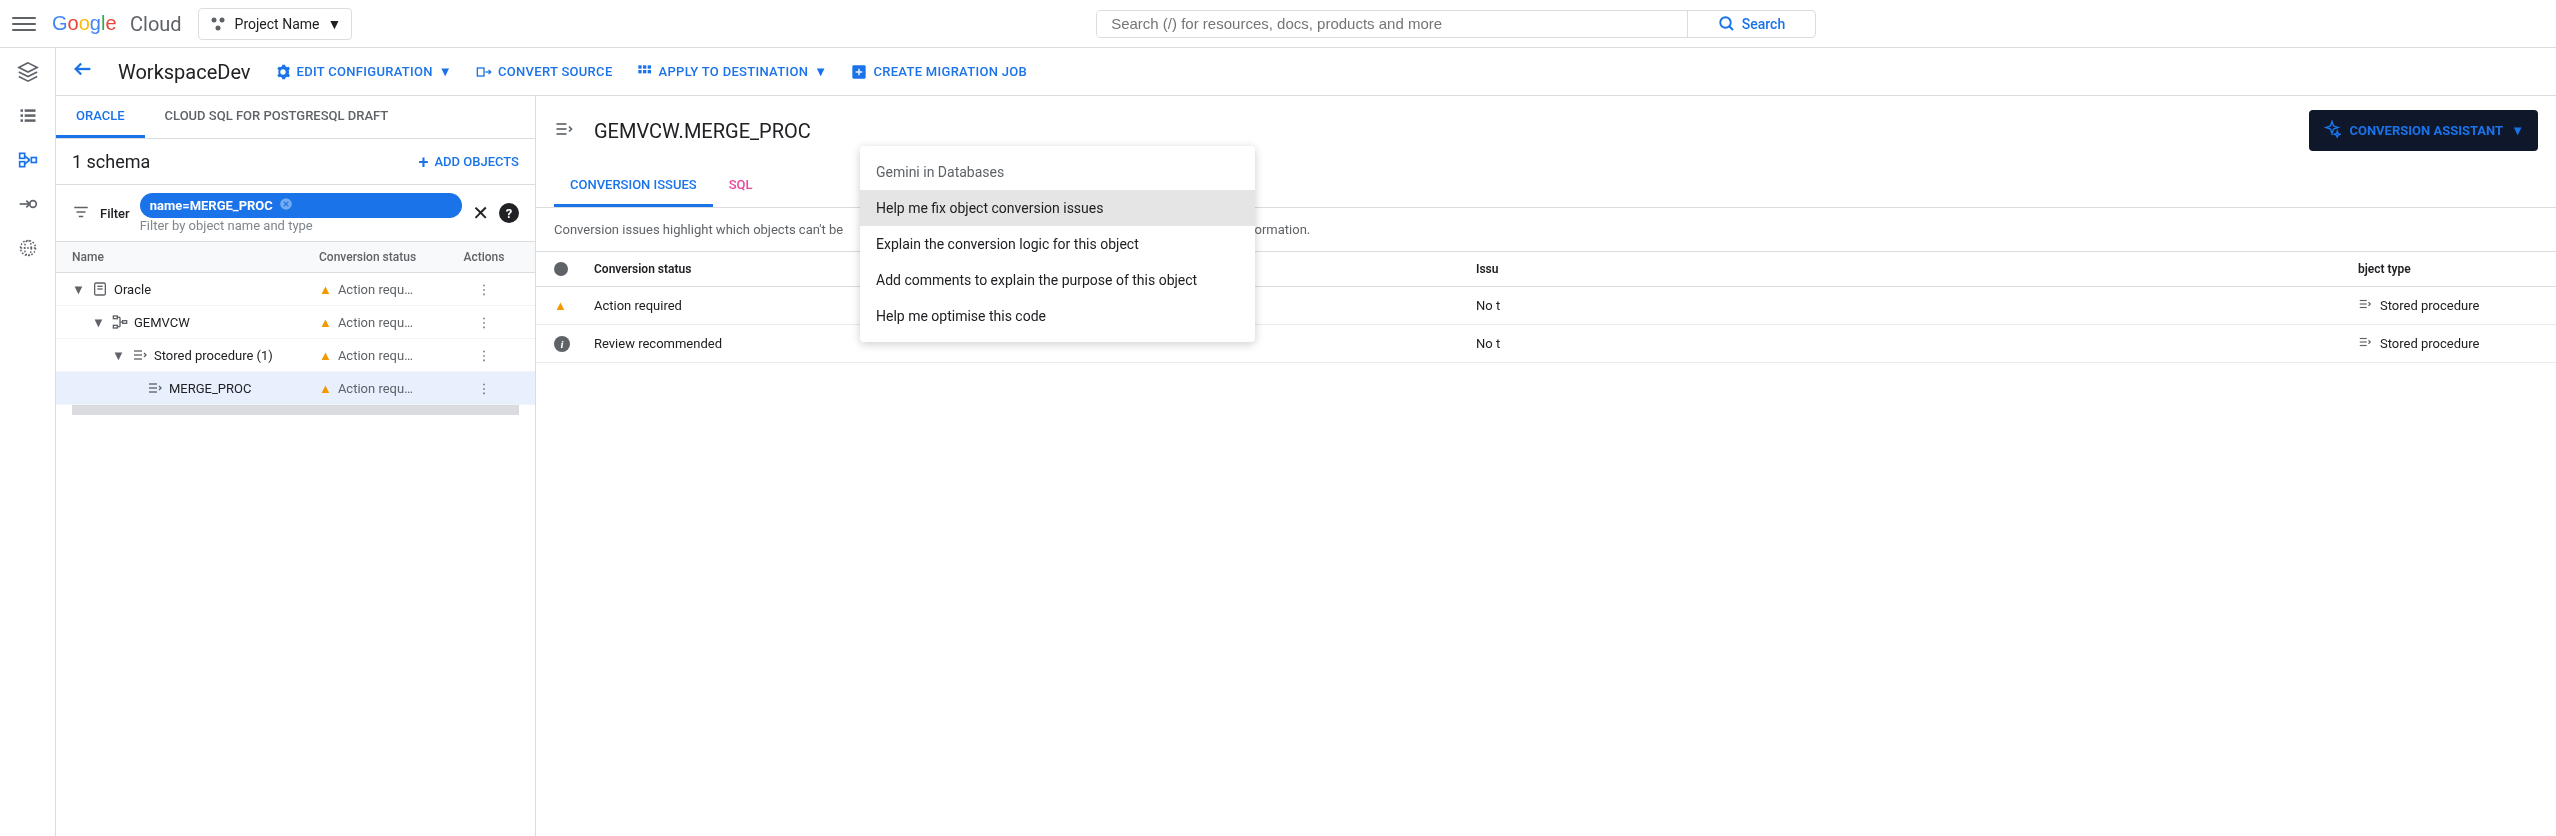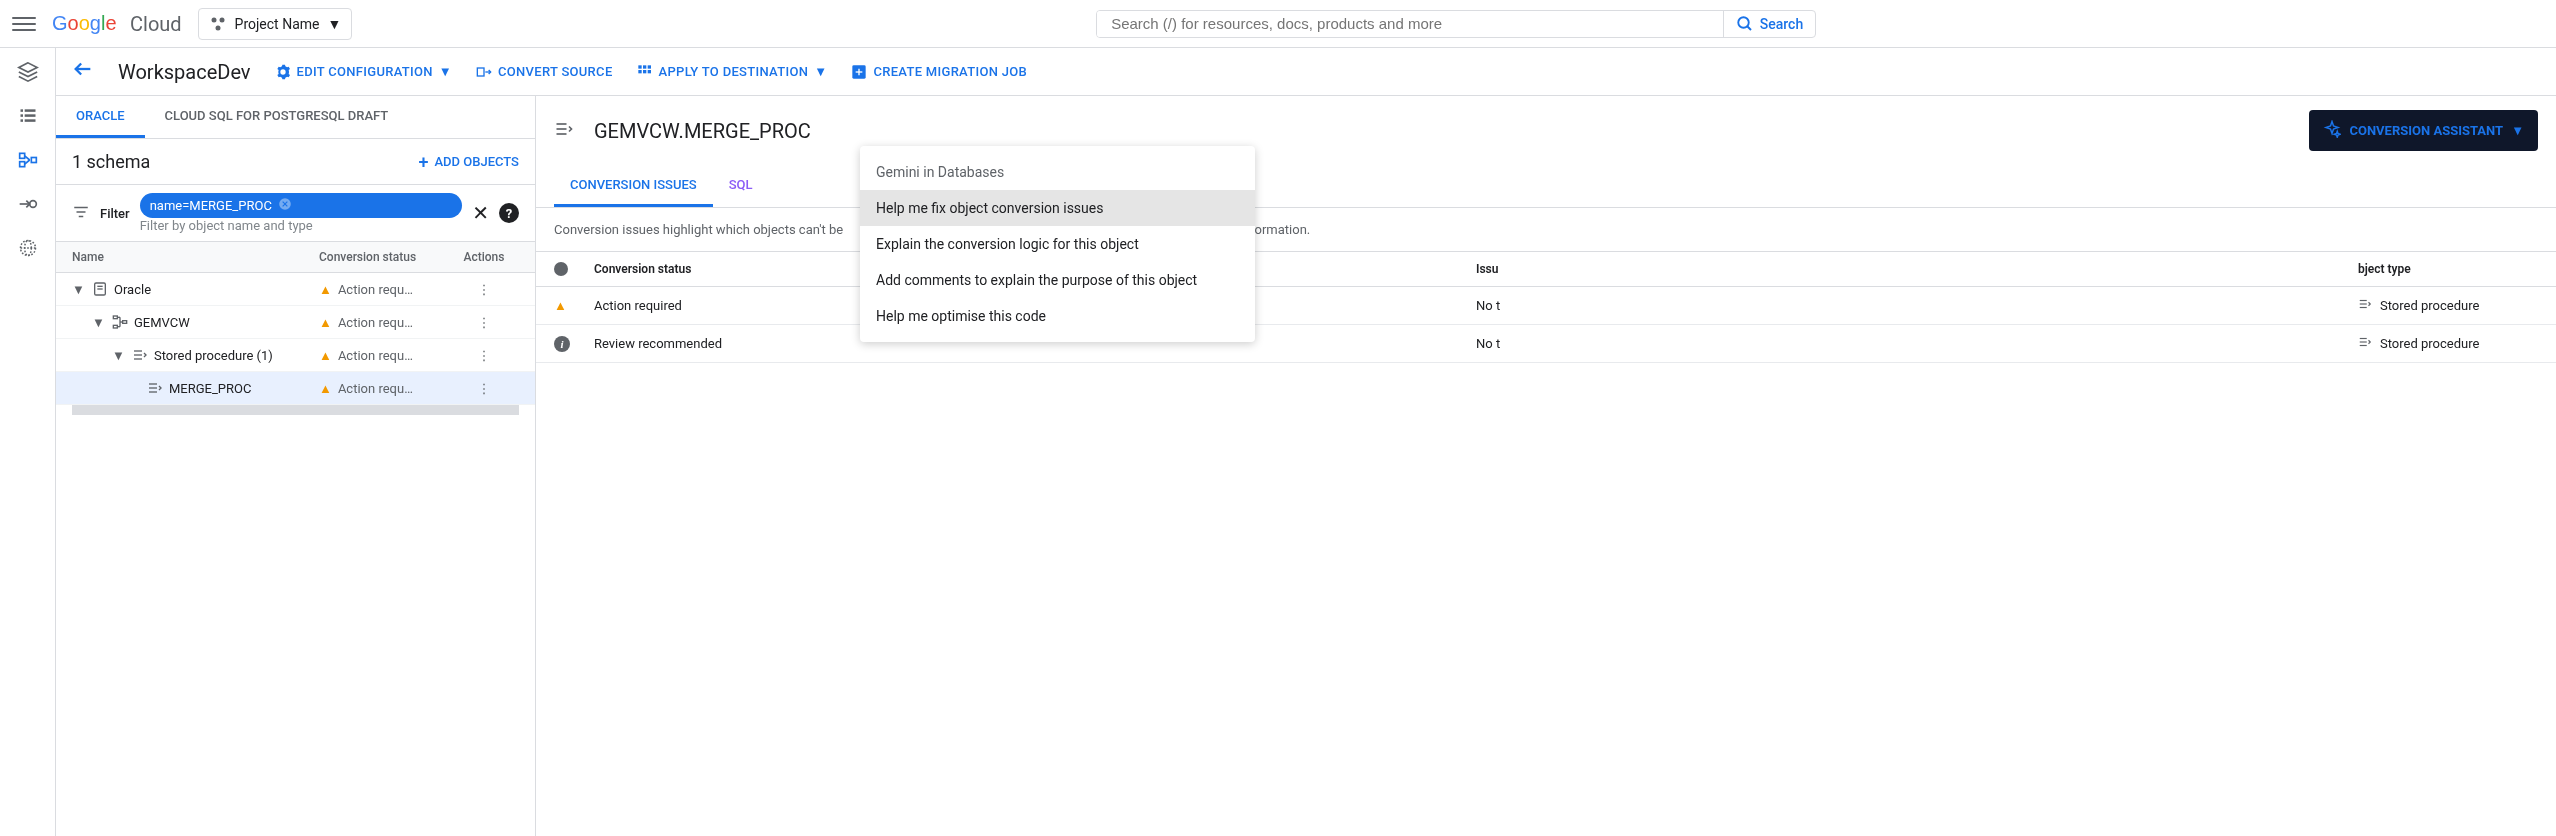--- a/index.html
+++ b/index.html
@@ -81,21 +81,21 @@
       border: none;
       padding: 8px 14px;
       font-size: 15px;
       color: #5f6368;
       outline: none;
     }
     .search-button {
       display: flex;
       align-items: center;
       gap: 6px;
-      padding: 0 12px;
+      padding: 0 30px;
       border-left: 1px solid #dadce0;
       height: 100%;
       color: #1a73e8;
       font-weight: 500;
       cursor: pointer;
     }
     .main-container {
       display: flex;
       height: calc(100vh - 48px);
     }
@@ -214,20 +214,21 @@
     }
     .filter-chip {
       background: #1a73e8;
       color: white;
       border-radius: 14px;
       padding: 4px 10px;
       display: flex;
       align-items: center;
       gap: 6px;
       font-size: 13px;
+      font-weight: bold;
     }
     .filter-chip-close {
       cursor: pointer;
     }
     .filter-input-area {
       flex: 1;
     }
     .filter-placeholder {
       color: #80868b;
       font-size: 13px;
@@ -339,21 +340,21 @@
     }
     .detail-tabs {
       display: flex;
       border-bottom: 1px solid #dadce0;
       padding: 0 18px;
     }
     .detail-tab {
       padding: 12px 16px;
       font-size: 13px;
       font-weight: 500;
-      color: #8b5cf6;
+      color: #ec4899;
       cursor: pointer;
       border-bottom: 3px solid transparent;
     }
     .detail-tab.active {
       color: #1a73e8;
       border-bottom-color: #1a73e8;
     }
     .detail-desc {
       padding: 14px 18px;
       font-size: 13px;

